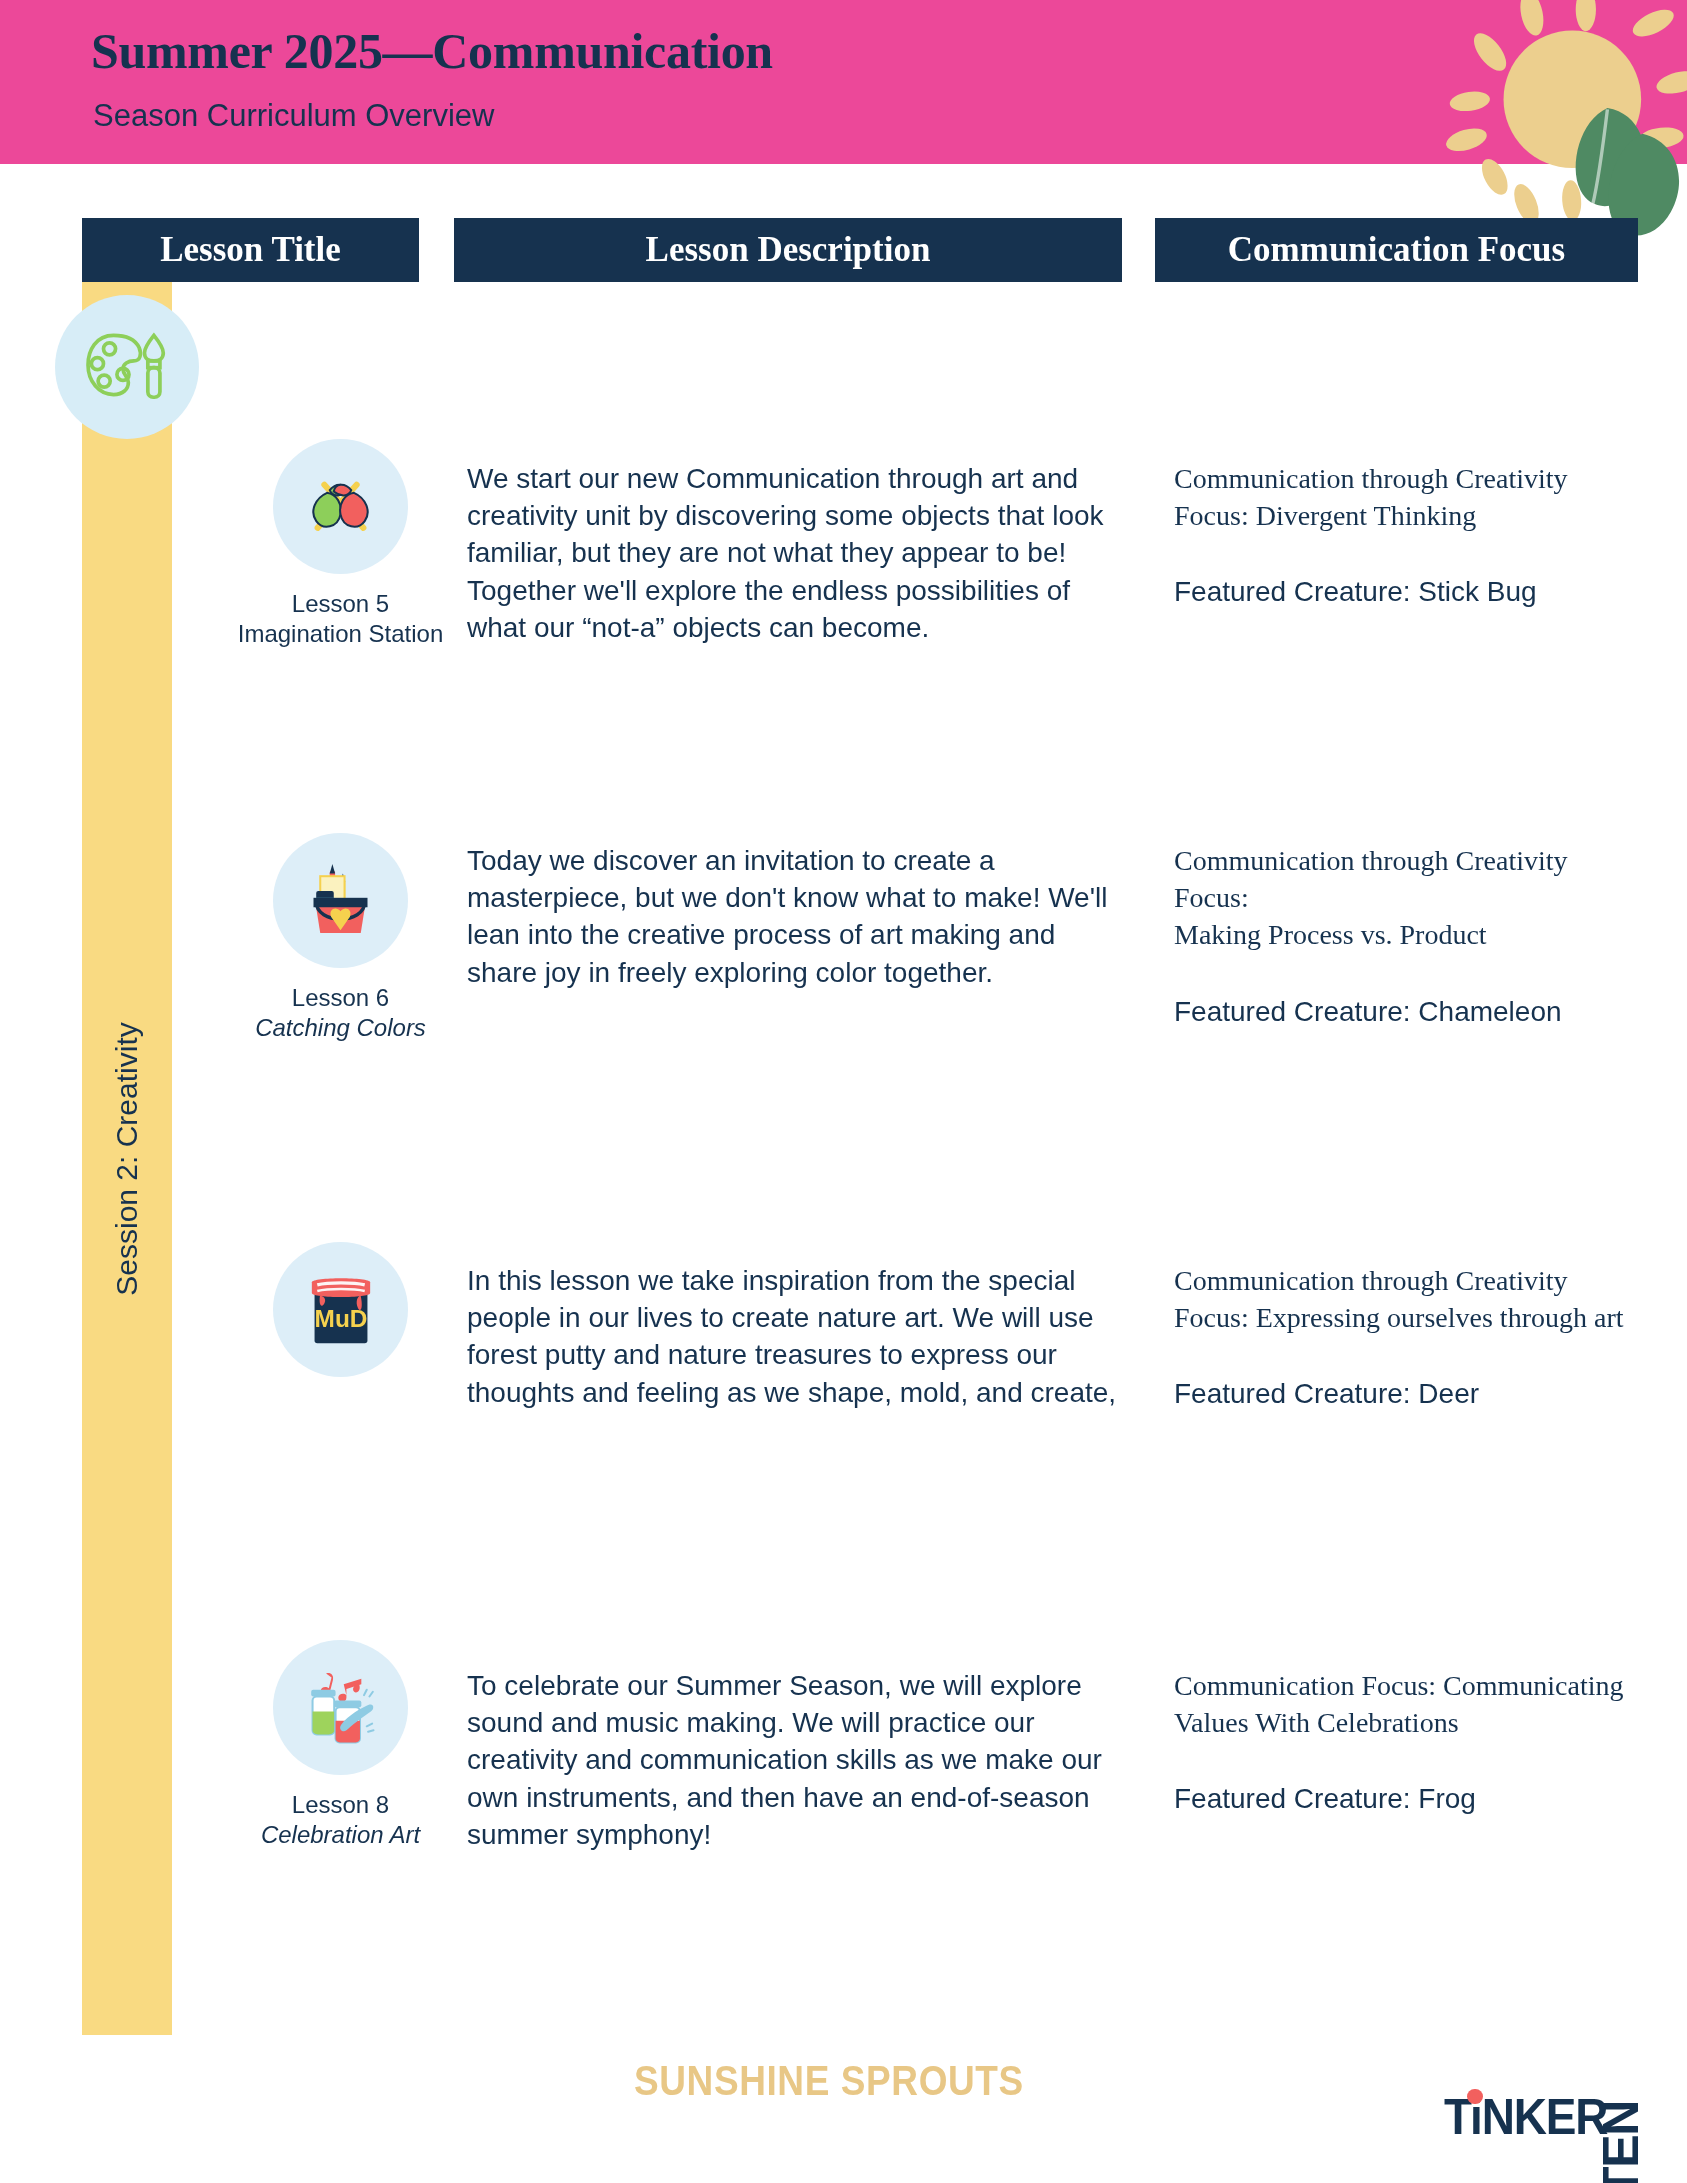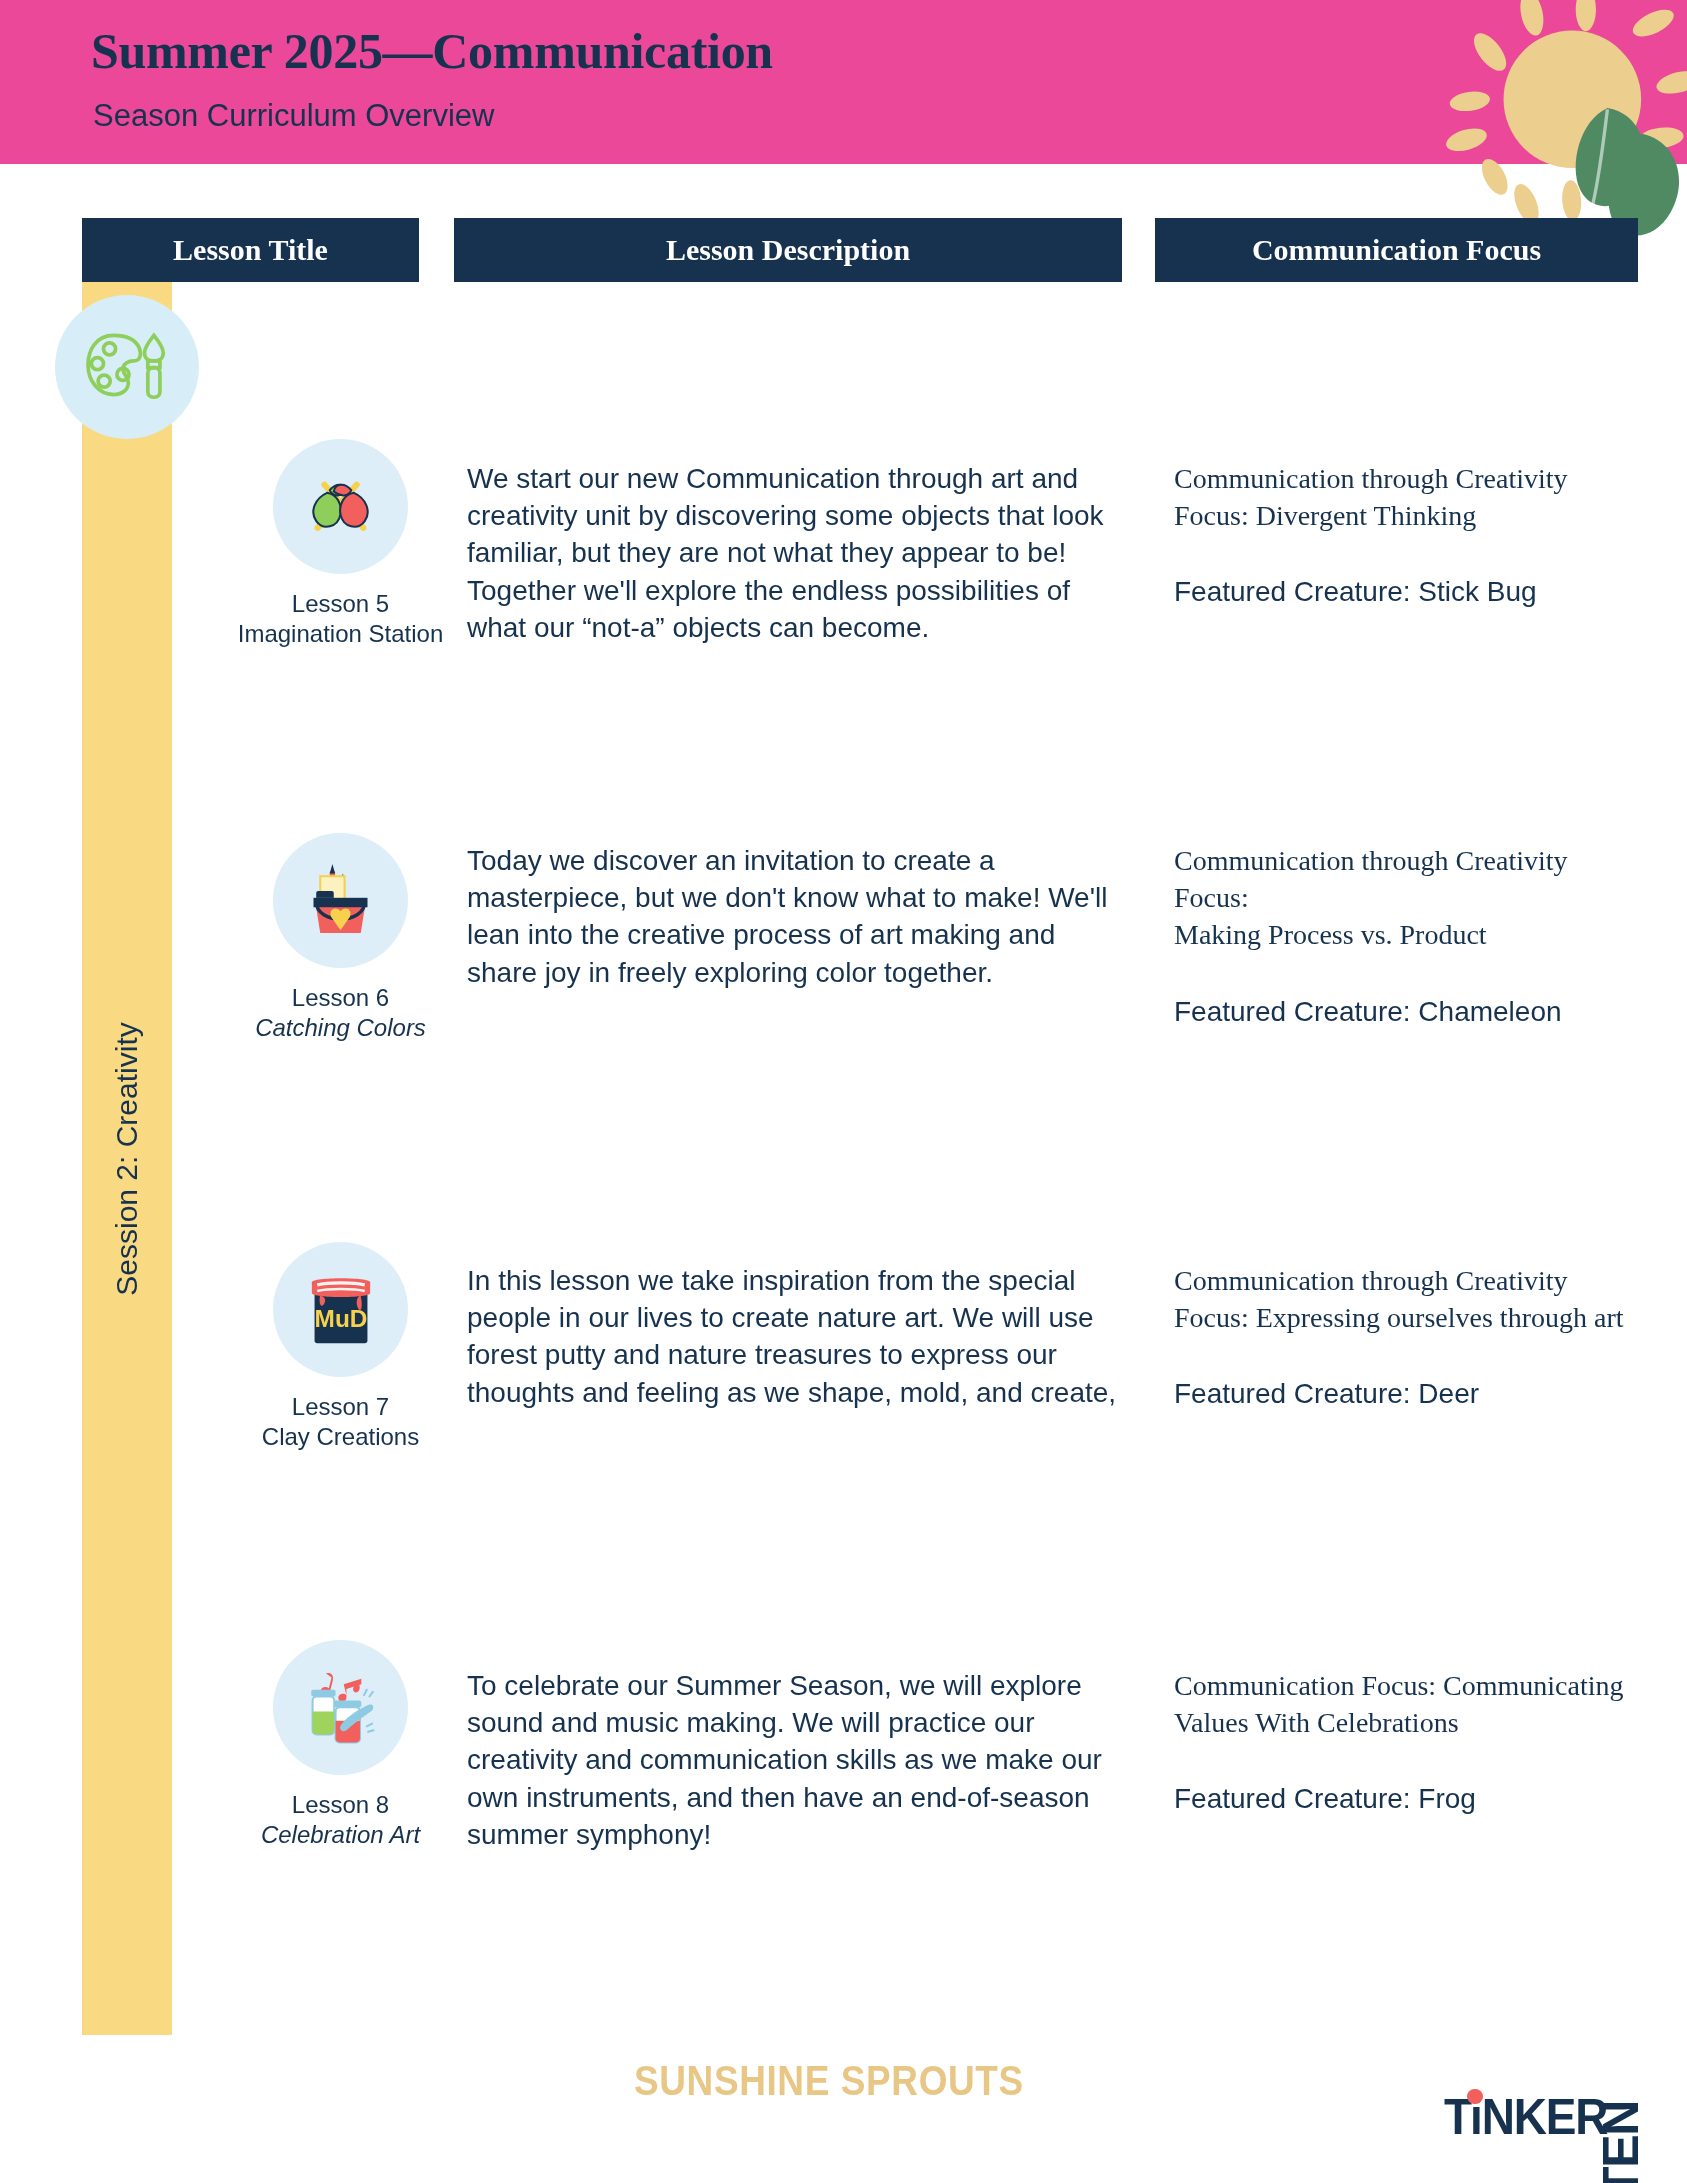--- a/index.html
+++ b/index.html
@@ -49,21 +49,21 @@
     pointer-events: none;
   }
 
   
   .colhead {
     position: absolute;
     background: #16324f;
     color: #ffffff;
     font-family: "Liberation Serif", serif;
     font-weight: bold;
-    font-size: 30px;
+    font-size: 35px;
     display: flex;
     align-items: center;
     justify-content: center;
     text-align: center;
   }
   .colhead-title { left: 82px;  top: 218px; width: 337px;  height: 64px; }
   .colhead-desc  { left: 454px;  top: 218px; width: 668px;  height: 64px; }
   .colhead-focus { left: 1155px; top: 218px; width: 483px;  height: 64px; }
 
   
@@ -319,24 +319,20 @@
           <rect x="20" y="30" width="78" height="78" rx="4" fill="#16324f"></rect>
           <path d="M16 18 C 16 10, 102 10, 102 18 L102 34 C 102 42, 16 42, 16 34 Z" fill="#f2605e"></path>
           <path d="M24 22 C 40 18, 78 18, 94 22" stroke="#fdf3f3" stroke-width="5" fill="none"></path>
           <path d="M24 31 C 40 27, 78 27, 94 31" stroke="#fdf3f3" stroke-width="4" fill="none"></path>
           <path d="M28 38 C 26 52, 30 56, 34 50 C 38 44, 34 38, 28 38 Z" fill="#f2605e"></path>
           <path d="M88 38 C 92 56, 88 64, 84 56 C 80 48, 83 38, 88 38 Z" fill="#f2605e"></path>
           <text x="59" y="84" font-family="'Liberation Sans',sans-serif" font-size="36" font-weight="bold" fill="#f5d14e" text-anchor="middle">MuD</text>
         </g>
       </svg>
     </div>
-    <div class="lesson-name">
-      <div>Lesson 7</div>
-      <div>Clay Creations</div>
-    </div>
   </div>
   <div class="cell-desc" style="top:1262px">In this lesson we take inspiration from the special people in our lives to create nature art. We will use forest putty and nature treasures to express our thoughts and feeling as we shape, mold, and create,</div>
   <div class="cell-focus" style="top:1262px">
     <div class="focus-main">Communication through Creativity Focus: Expressing ourselves through art</div>
     <div class="focus-creature">Featured Creature: Deer</div>
   </div>
 </div>
 
 <div class="row">
   <div class="cell-title" style="top:1640px">

